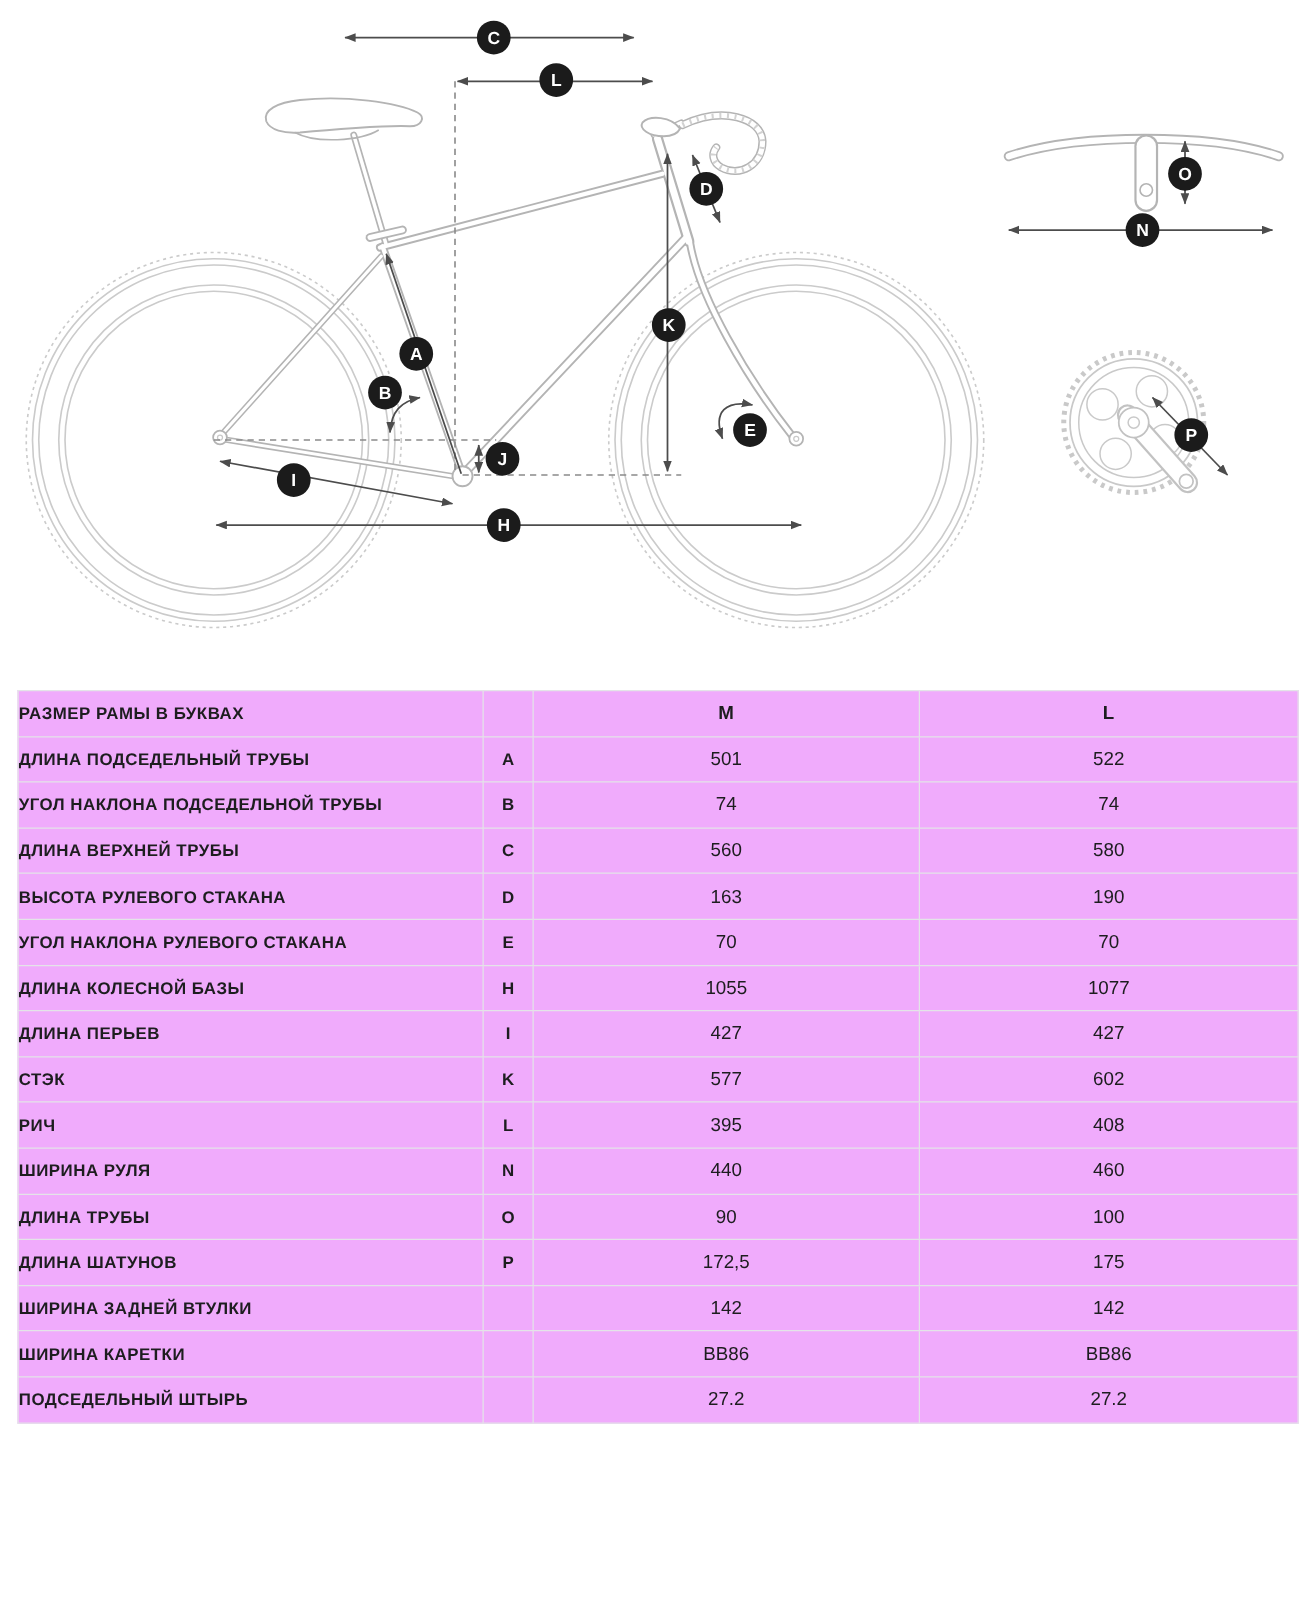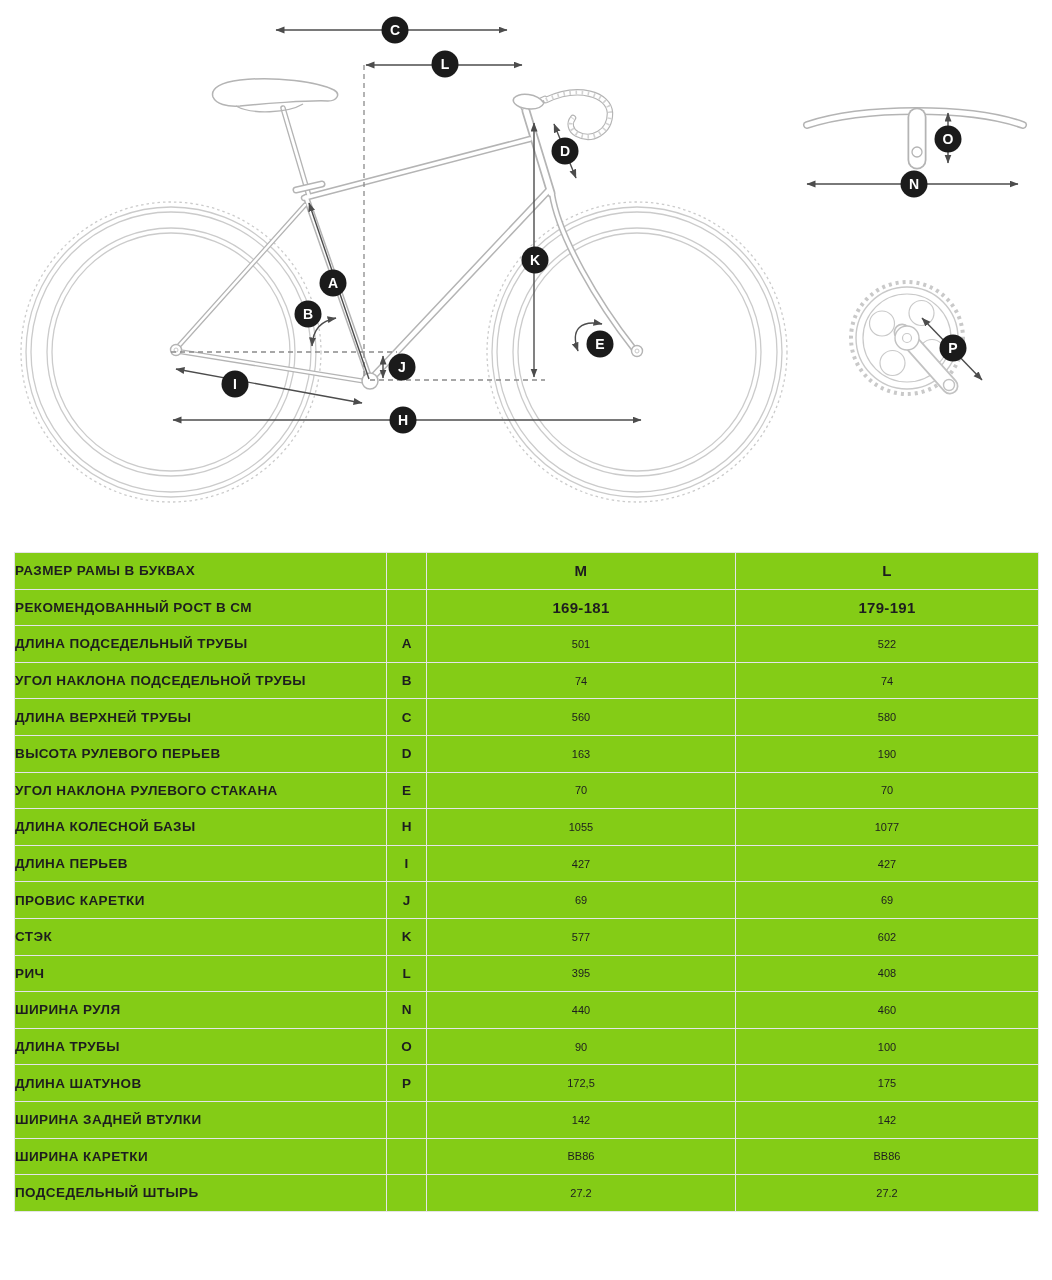--- a/index.html
+++ b/index.html
@@ -1,24 +1,24 @@
 <!DOCTYPE html>
 <html><head>
 <meta charset="utf-8">
 <style>
   html,body{margin:0;padding:0;background:#ffffff;}
   body{width:1052px;height:1280px;overflow:hidden;font-family:"Liberation Sans",sans-serif;}
   .page{position:relative;width:1052px;height:1280px;background:#fff;}
   .diagram-wrap{position:absolute;left:0;top:0;width:1052px;height:540px;}
   
-  table.geo{border-collapse:collapse;table-layout:fixed;width:1024px;position:absolute;left:14px;top:552px;background:#84cc16;}
+  table.geo{border-collapse:collapse;table-layout:fixed;width:1024px;position:absolute;left:14px;top:552px;background:#f0abfc;}
   table.geo td{border:1px solid #e4e4e8;height:36.6px;box-sizing:border-box;padding:0;color:#1d1d1f;overflow:hidden;white-space:nowrap;}
   td.c-label{text-align:left;padding-left:13px;font-size:13.5px;font-weight:600;letter-spacing:.4px;}
   td.c-letter{text-align:center;font-size:13.5px;font-weight:700;}
-  td.c-value{text-align:center;font-size:11px;font-weight:400;}
+  td.c-value{text-align:center;font-size:15px;font-weight:400;}
   tr.hdr td.c-value{font-weight:700;font-size:15px;letter-spacing:.3px;}
   
   .lbl-circle{fill:#1b1b1b;}
   .lbl-text{fill:#ffffff;font-family:"Liberation Sans",sans-serif;font-size:14px;font-weight:700;text-anchor:middle;}
   .dim{stroke:#4c4c4c;stroke-width:1.4;fill:none;}
   .dash{stroke:#8b8b8b;stroke-width:1.3;fill:none;stroke-dasharray:5 4;}
   .wheel{stroke:#cbcbcb;stroke-width:1.3;fill:none;}
   .tube-o{stroke:#b4b4b4;fill:none;stroke-linecap:round;}
   .tube-i{stroke:#ffffff;fill:none;stroke-linecap:round;}
   .lite{stroke:#c9c9c9;fill:none;}
@@ -203,46 +203,40 @@
         <col style="width:309px">
         <col style="width:303px">
     </colgroup>
     <tbody>
         <tr class="hdr">
           <td class="c-label">РАЗМЕР РАМЫ В БУКВАХ</td>
           <td class="c-letter"></td>
           <td class="c-value">M</td>
           <td class="c-value">L</td>
         </tr>
-        <tr class="hdr">
-          <td class="c-label">РЕКОМЕНДОВАННЫЙ РОСТ В СМ</td>
-          <td class="c-letter"></td>
-          <td class="c-value">169-181</td>
-          <td class="c-value">179-191</td>
-        </tr>
         <tr>
           <td class="c-label">ДЛИНА ПОДСЕДЕЛЬНЫЙ ТРУБЫ</td>
           <td class="c-letter">A</td>
           <td class="c-value">501</td>
           <td class="c-value">522</td>
         </tr>
         <tr>
           <td class="c-label">УГОЛ НАКЛОНА ПОДСЕДЕЛЬНОЙ ТРУБЫ</td>
           <td class="c-letter">B</td>
           <td class="c-value">74</td>
           <td class="c-value">74</td>
         </tr>
         <tr>
           <td class="c-label">ДЛИНА ВЕРХНЕЙ ТРУБЫ</td>
           <td class="c-letter">C</td>
           <td class="c-value">560</td>
           <td class="c-value">580</td>
         </tr>
         <tr>
-          <td class="c-label">ВЫСОТА РУЛЕВОГО ПЕРЬЕВ</td>
+          <td class="c-label">ВЫСОТА РУЛЕВОГО СТАКАНА</td>
           <td class="c-letter">D</td>
           <td class="c-value">163</td>
           <td class="c-value">190</td>
         </tr>
         <tr>
           <td class="c-label">УГОЛ НАКЛОНА РУЛЕВОГО СТАКАНА</td>
           <td class="c-letter">E</td>
           <td class="c-value">70</td>
           <td class="c-value">70</td>
         </tr>
@@ -252,26 +246,20 @@
           <td class="c-value">1055</td>
           <td class="c-value">1077</td>
         </tr>
         <tr>
           <td class="c-label">ДЛИНА ПЕРЬЕВ</td>
           <td class="c-letter">I</td>
           <td class="c-value">427</td>
           <td class="c-value">427</td>
         </tr>
         <tr>
-          <td class="c-label">ПРОВИС КАРЕТКИ</td>
-          <td class="c-letter">J</td>
-          <td class="c-value">69</td>
-          <td class="c-value">69</td>
-        </tr>
-        <tr>
           <td class="c-label">СТЭК</td>
           <td class="c-letter">K</td>
           <td class="c-value">577</td>
           <td class="c-value">602</td>
         </tr>
         <tr>
           <td class="c-label">РИЧ</td>
           <td class="c-letter">L</td>
           <td class="c-value">395</td>
           <td class="c-value">408</td>

